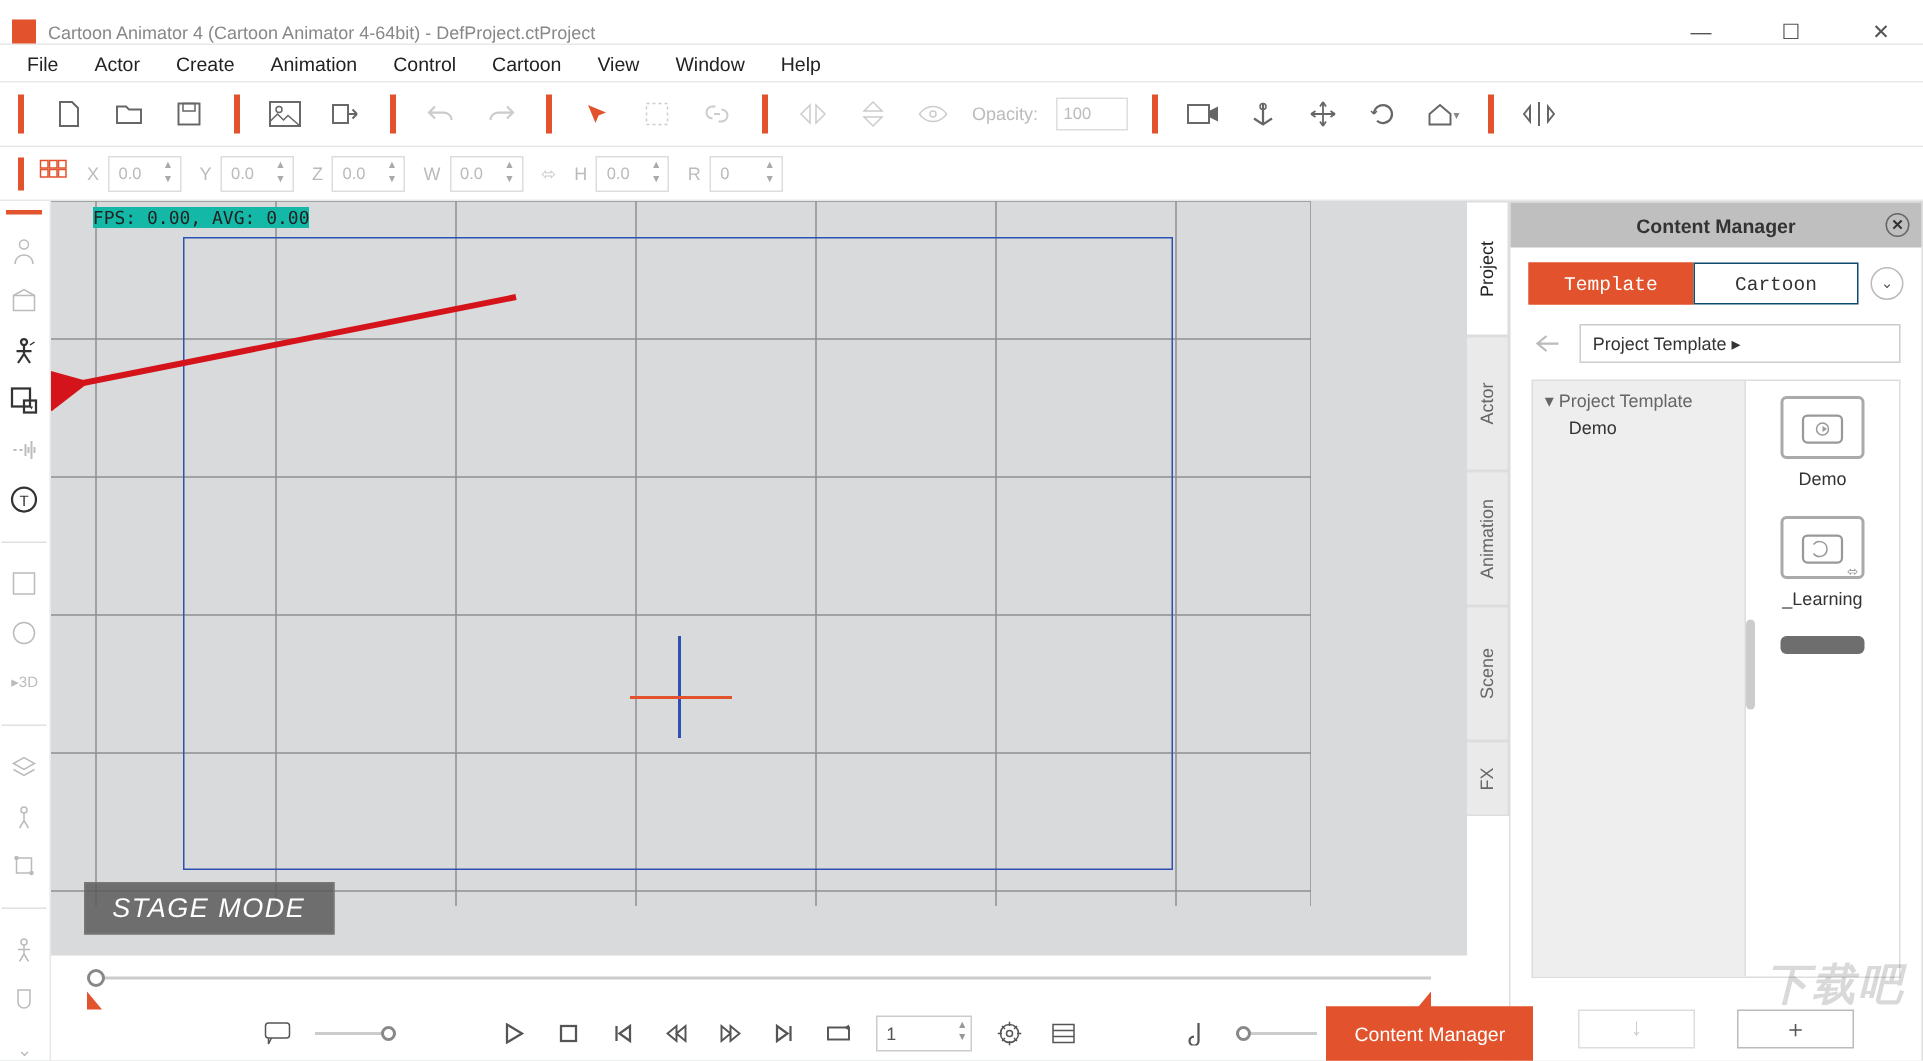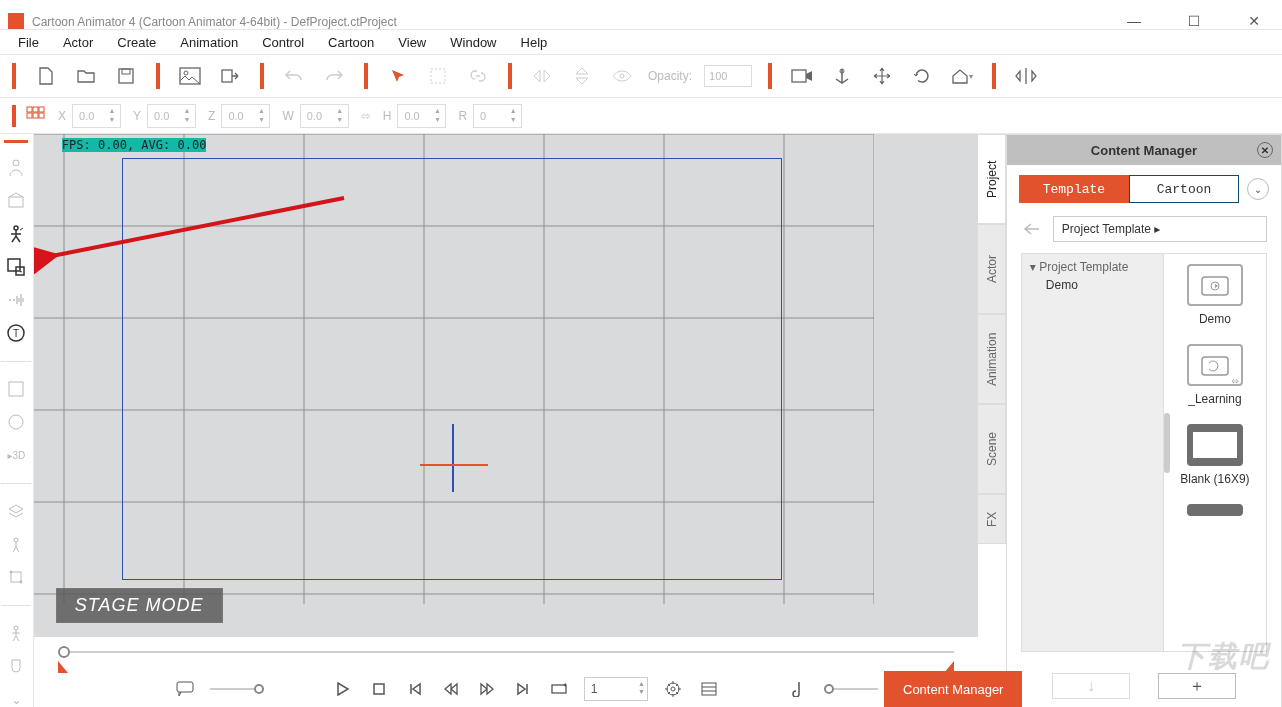--- a/index.html
+++ b/index.html
@@ -555,26 +555,20 @@
             <div class="thumb-box">
                 <svg width="30" height="24">
                   <rect x="2" y="4" width="26" height="18" rx="3" fill="none" stroke="#999" stroke-width="1.5"></rect>
                   <path d="M9 10a5 5 0 019 3 5 5 0 01-9 3" fill="none" stroke="#999"></path>
                 </svg>
                 <span style="position:absolute;bottom:-2px;right:2px;font-size:9px;color:#888;">⬄</span>
               </div>
             <span>_Learning</span>
           </div>
           <div class="thumb-item">
-            <div class="thumb-box dark">
-                <div class="inner"></div>
-              </div>
-            <span>Blank (16X9)</span>
-          </div>
-          <div class="thumb-item">
             <div class="thumb-box dark" style="height:12px;"></div>
           </div>
         </div>
       </div>
       <div class="cm-actions">
         <div class="abtn disabled">↓</div>
         <div class="abtn">＋</div>
       </div>
     </div>
   </div>

